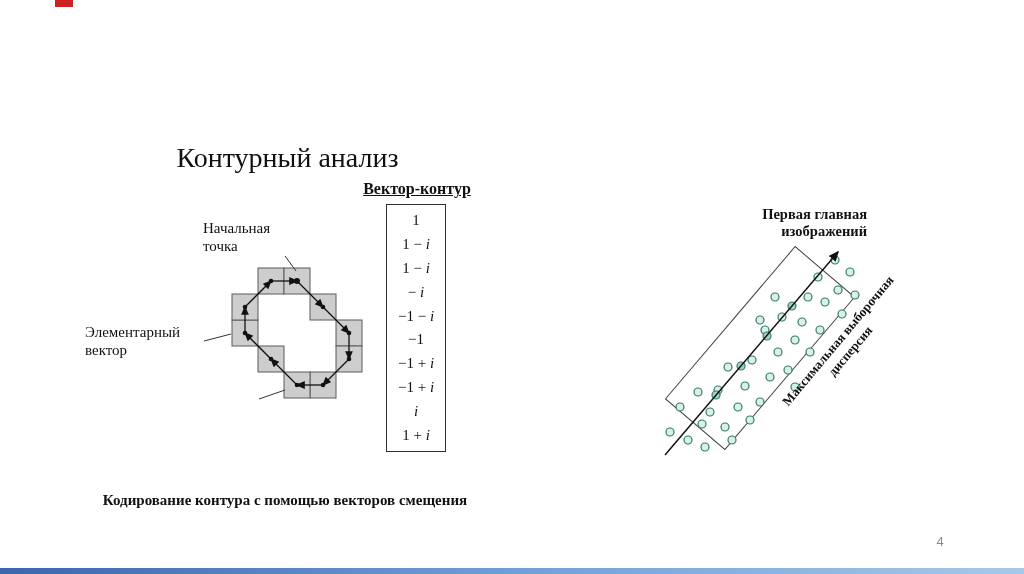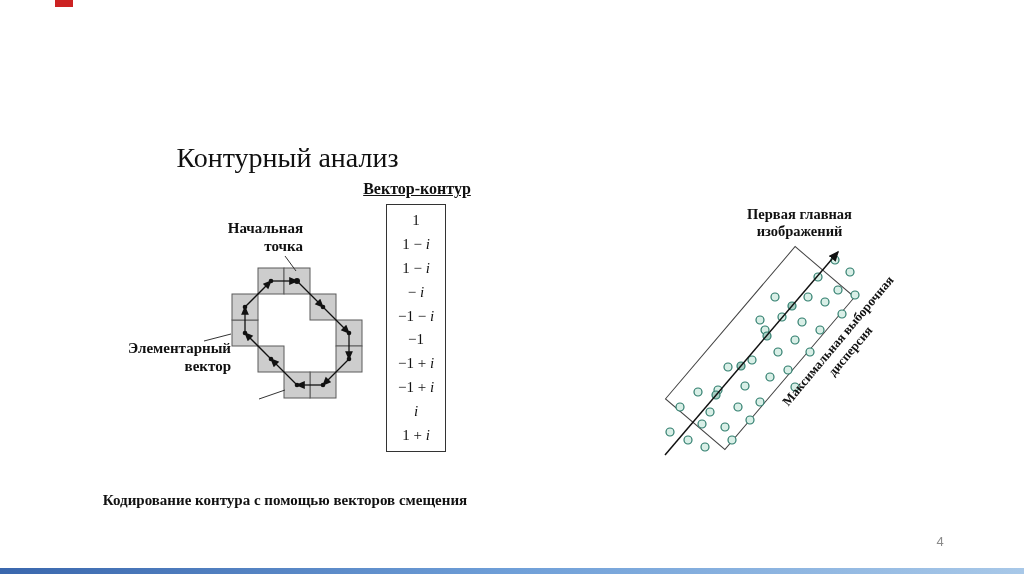--- a/index.html
+++ b/index.html
@@ -2,27 +2,27 @@
 <html><head>
 <meta charset="utf-8">
 <style>
   html,body{margin:0;padding:0;background:#fff;}
   .slide{position:relative;width:1024px;height:574px;background:#ffffff;overflow:hidden;
          font-family:"Liberation Serif",serif;color:#111;}
   .abs{position:absolute;}
   .title{top:22px;left:0;width:1024px;text-align:center;font-size:38px;line-height:1.22;color:#0d0d0d;}
   .heading{font-size:28px;text-align:center;white-space:nowrap;}
   .caption{font-size:15px;font-weight:700;text-align:center;}
-  .dlabel{font-size:15px;font-weight:700;text-align:right;line-height:1.18;z-index:3;}
+  .dlabel{font-size:15px;font-weight:400;text-align:left;line-height:1.18;z-index:3;}
   .vector-label{font-size:16px;font-weight:700;text-align:center;white-space:nowrap;}
   .vector-box{border:1.5px solid #333;display:flex;flex-direction:column;justify-content:space-between;
               padding:8px 0;box-sizing:border-box;background:#fff;}
   .vector-row{font-size:15px;text-align:center;line-height:1;}
   .vector-row i{font-style:italic;}
-  .pc-label{font-size:14.5px;font-weight:700;text-align:center;line-height:1.2;z-index:3;}
+  .pc-label{font-size:14.5px;font-weight:700;text-align:right;line-height:1.2;z-index:3;}
   .variance-label{font-size:13px;font-weight:700;text-align:center;line-height:1.25;
                   transform:rotate(-50deg);z-index:3;}
   .page-number{font-family:"Liberation Sans",sans-serif;font-size:13px;color:#8a8a8a;text-align:center;}
   .footer-bar{left:0;top:568px;width:1024px;height:6px;}
   .red-mark{left:55px;top:0;width:18px;height:7px;}
   svg{position:absolute;overflow:visible;}
 </style>
 </head>
 <body>
 
@@ -43,21 +43,21 @@
       <div class="vector-row">−1 − <i>i</i></div>
       <div class="vector-row">−1</div>
       <div class="vector-row">−1 + <i>i</i></div>
       <div class="vector-row">−1 + <i>i</i></div>
       <div class="vector-row"><i>i</i></div>
       <div class="vector-row">1 + <i>i</i></div>
     </div>
 
   <div class="abs dlabel" style="left:203px;top:220px;width:100px;">Начальная точка</div>
 
-  <div class="abs dlabel" style="left:85px;top:340px;width:118px;margin-left:28px;">Элементарный вектор</div>
+  <div class="abs dlabel" style="left:85px;top:324px;width:118px;">Элементарный вектор</div>
 
 
   <svg style="left:60px;top:170px;" width="410" height="300" viewBox="0 0 410 300">
     <defs>
       <marker id="arrowC" markerWidth="7" markerHeight="7" refX="6" refY="3" orient="auto">
         <path d="M0,0 L7,3 L0,6 Z" fill="#111"></path>
       </marker>
     </defs>
   <rect x="198" y="98" width="26" height="26" fill="#cdcdcd" stroke="#5a5a5a" stroke-width="1"></rect>
       <rect x="224" y="98" width="26" height="26" fill="#cdcdcd" stroke="#5a5a5a" stroke-width="1"></rect>

